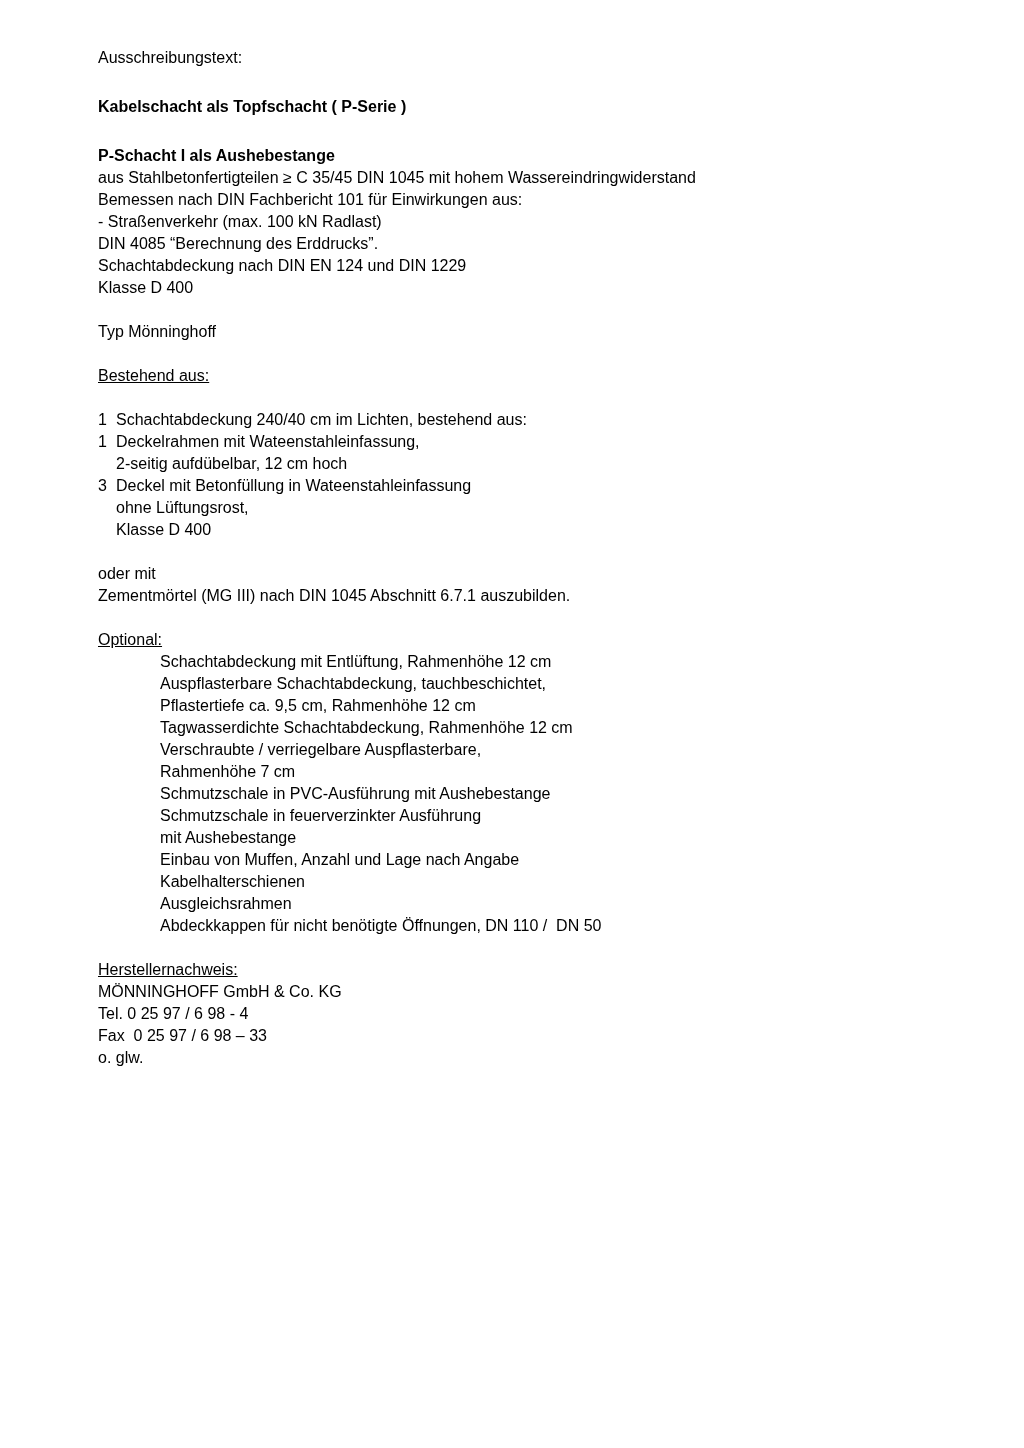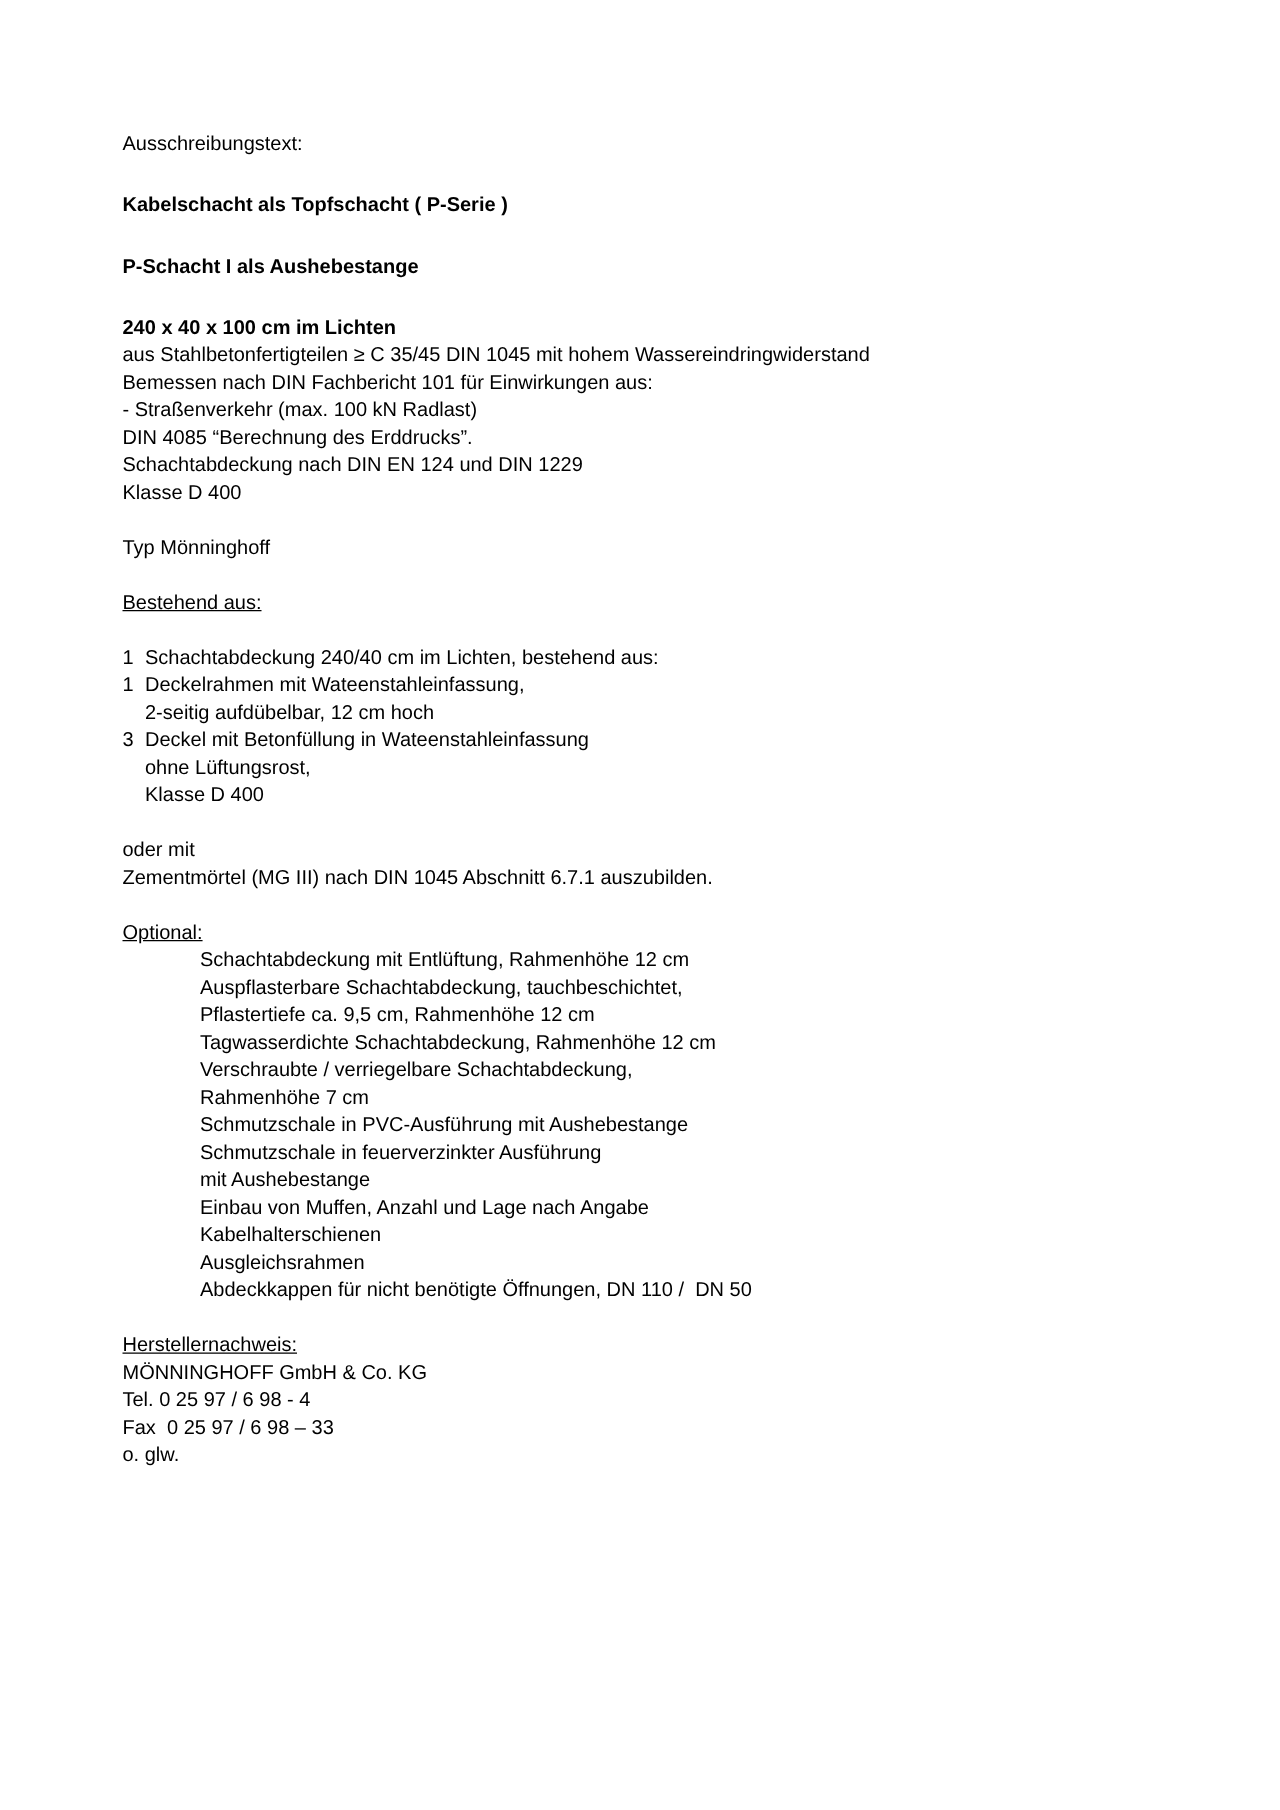--- a/index.html
+++ b/index.html
@@ -13,21 +13,21 @@
     font-family: "Liberation Sans", "DejaVu Sans", sans-serif;
     font-size: 16px;
     line-height: 22px;
     color: #000000;
     -webkit-font-smoothing: antialiased;
   }
   .page {
     box-sizing: border-box;
     width: 1024px;
     height: 1448px;
-    padding: 105px 90px 0 98px;
+    padding: 47px 90px 0 98px;
     overflow: hidden;
   }
   .line {
     margin: 0;
     white-space: pre-wrap;
   }
   .bold { font-weight: bold; margin-top: 27px; }
   .underline { text-decoration: underline; }
   .gap-above { margin-top: 22px; }
   .qty-item {
@@ -44,21 +44,20 @@
 </head>
 <body>
 
 <div class="page">
 
   <p class="line">Ausschreibungstext:</p>
 
   <div class="gap-above">
     <p class="line bold">Kabelschacht als Topfschacht ( P-Serie )</p>
     <p class="line bold">P-Schacht I als Aushebestange</p>
-    <p class="line bold">240 x 40 x 100 cm im Lichten</p>
   </div>
 
   <div>
     <p class="line">aus Stahlbetonfertigteilen ≥ C 35/45 DIN 1045 mit hohem Wassereindringwiderstand</p>
     <p class="line">Bemessen nach DIN Fachbericht 101 für Einwirkungen aus:</p>
     <p class="line">- Straßenverkehr (max. 100 kN Radlast)</p>
     <p class="line">DIN 4085 “Berechnung des Erddrucks”.</p>
     <p class="line">Schachtabdeckung nach DIN EN 124 und DIN 1229</p>
     <p class="line">Klasse D 400</p>
   </div>
@@ -96,21 +95,21 @@
     <p class="line">Zementmörtel (MG III) nach DIN 1045 Abschnitt 6.7.1 auszubilden.</p>
   </div>
 
   <p class="line underline gap-above">Optional:</p>
 
   <div>
     <p class="line indented">Schachtabdeckung mit Entlüftung, Rahmenhöhe 12 cm</p>
     <p class="line indented">Auspflasterbare Schachtabdeckung, tauchbeschichtet,</p>
     <p class="line indented">Pflastertiefe ca. 9,5 cm, Rahmenhöhe 12 cm</p>
     <p class="line indented">Tagwasserdichte Schachtabdeckung, Rahmenhöhe 12 cm</p>
-    <p class="line indented">Verschraubte / verriegelbare Schachtabdeckung,</p>
+    <p class="line indented">Verschraubte / verriegelbare Auspflasterbare,</p>
     <p class="line indented">Rahmenhöhe 7 cm</p>
     <p class="line indented">Schmutzschale in PVC-Ausführung mit Aushebestange</p>
     <p class="line indented">Schmutzschale in feuerverzinkter Ausführung</p>
     <p class="line indented">mit Aushebestange</p>
     <p class="line indented">Einbau von Muffen, Anzahl und Lage nach Angabe</p>
     <p class="line indented">Kabelhalterschienen</p>
     <p class="line indented">Ausgleichsrahmen</p>
     <p class="line indented">Abdeckkappen für nicht benötigte Öffnungen, DN 110 /  DN 50</p>
   </div>
 

